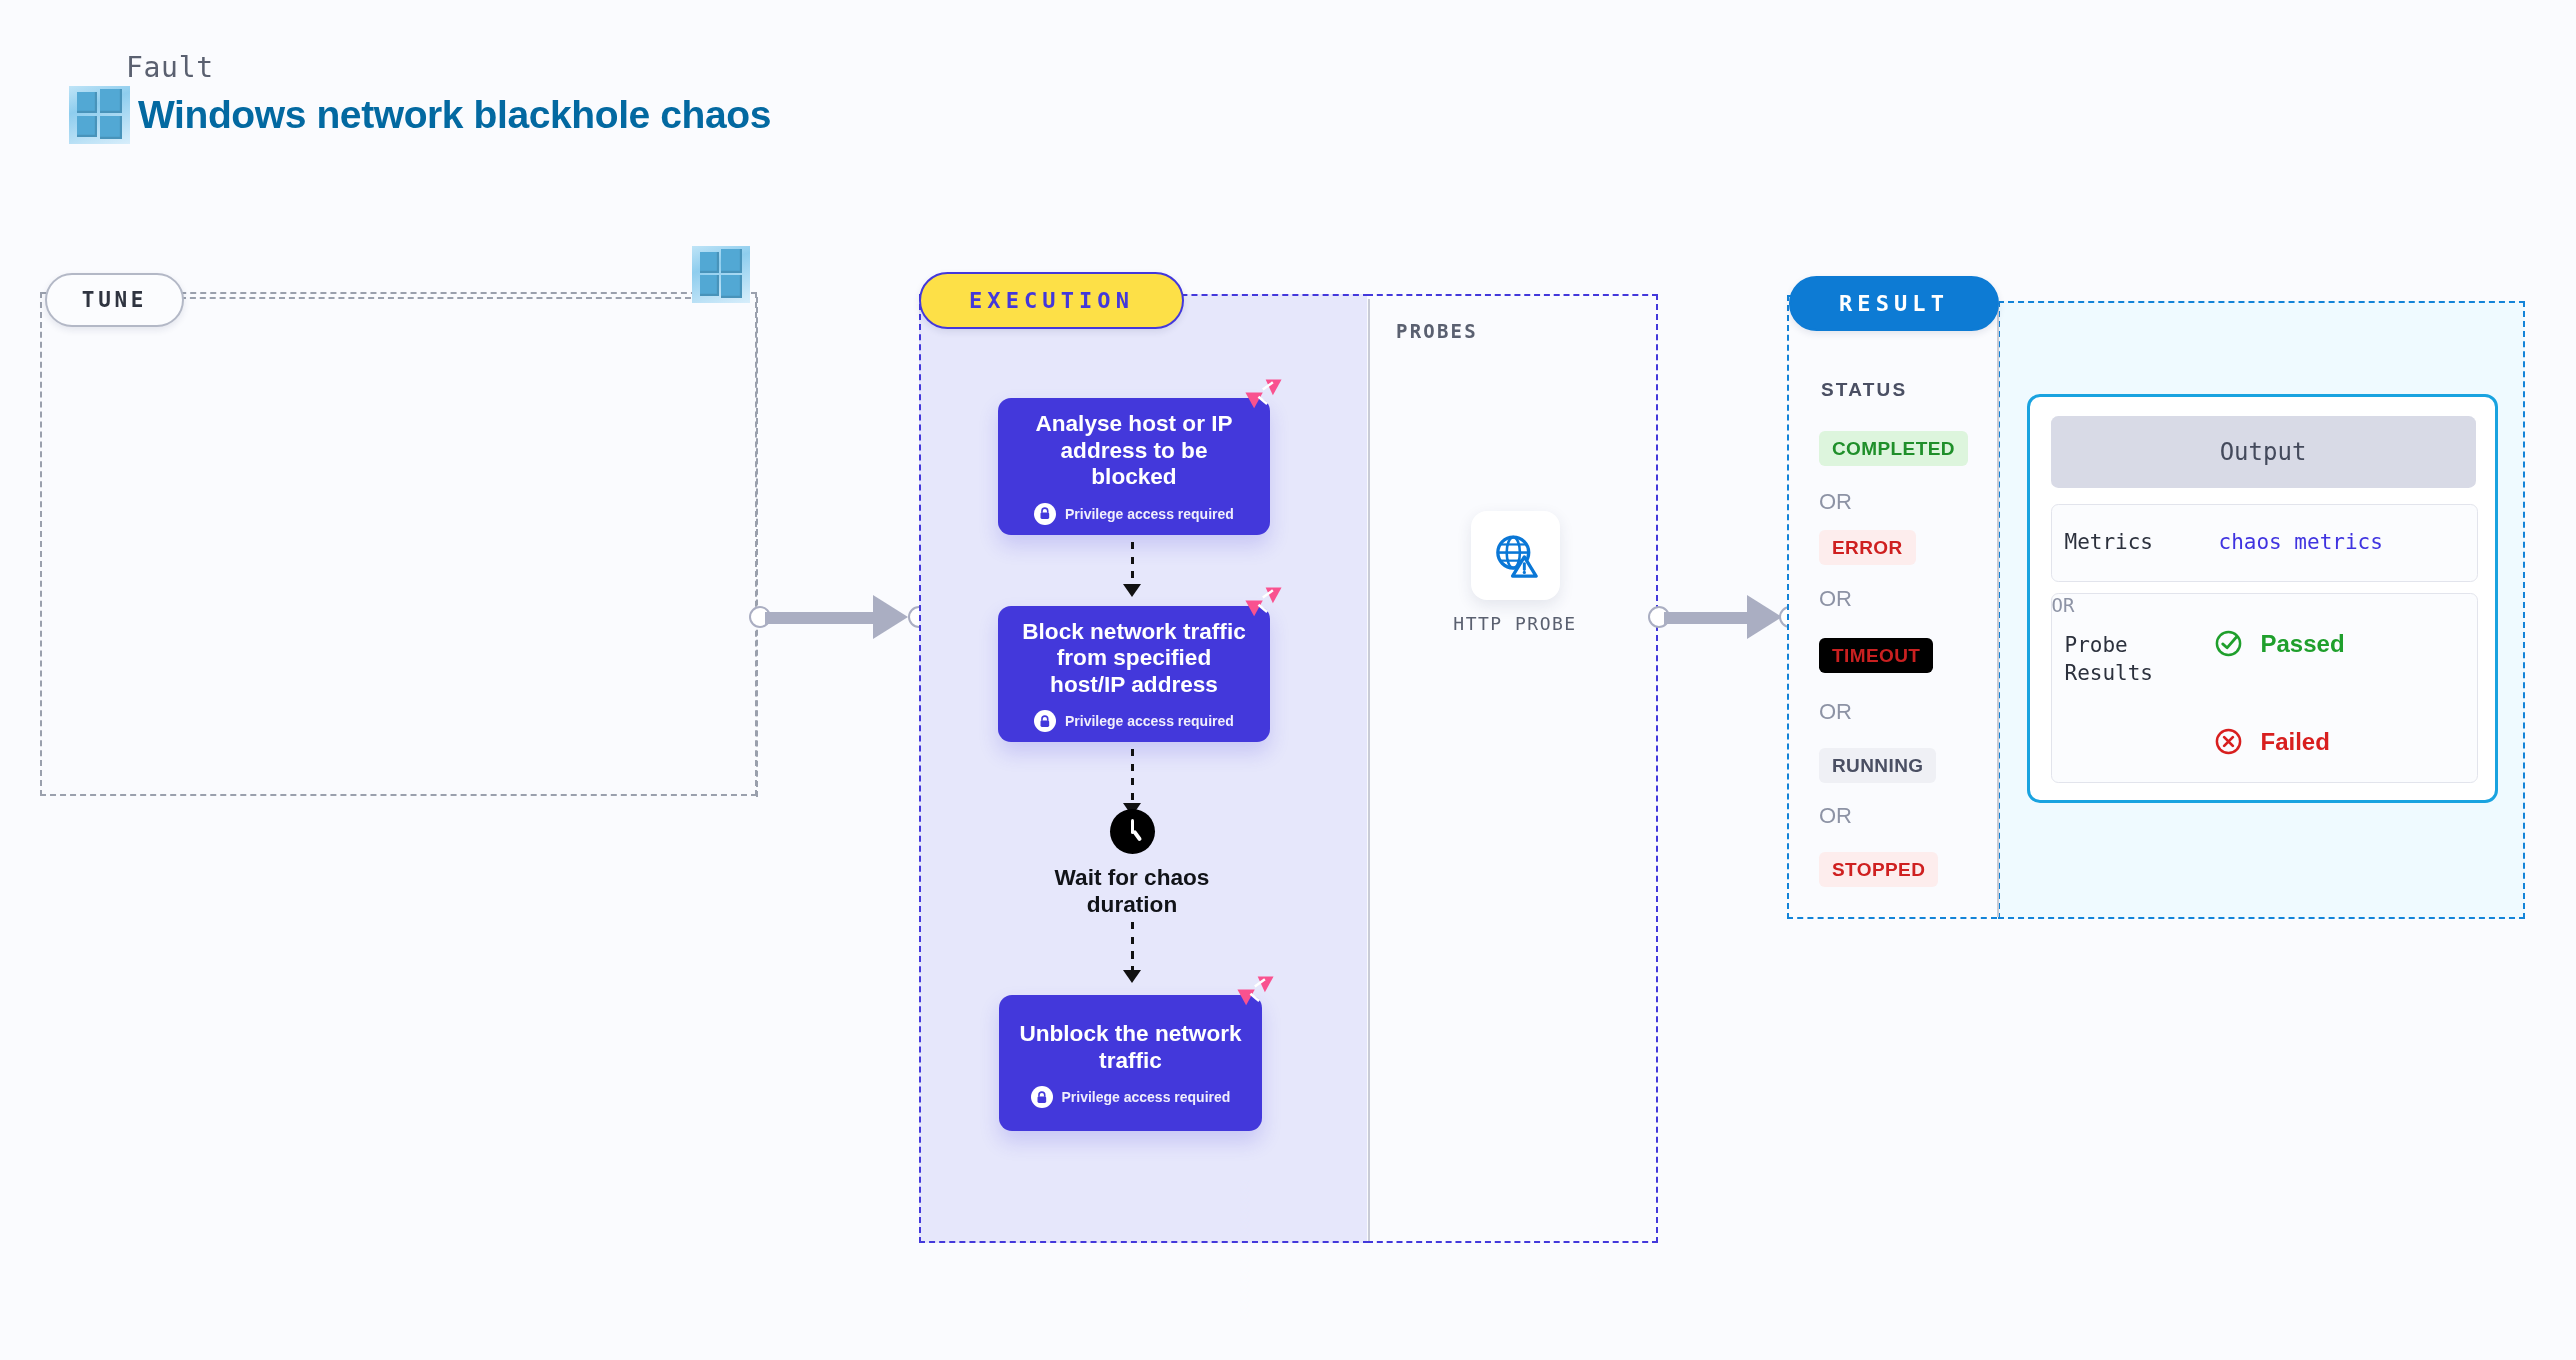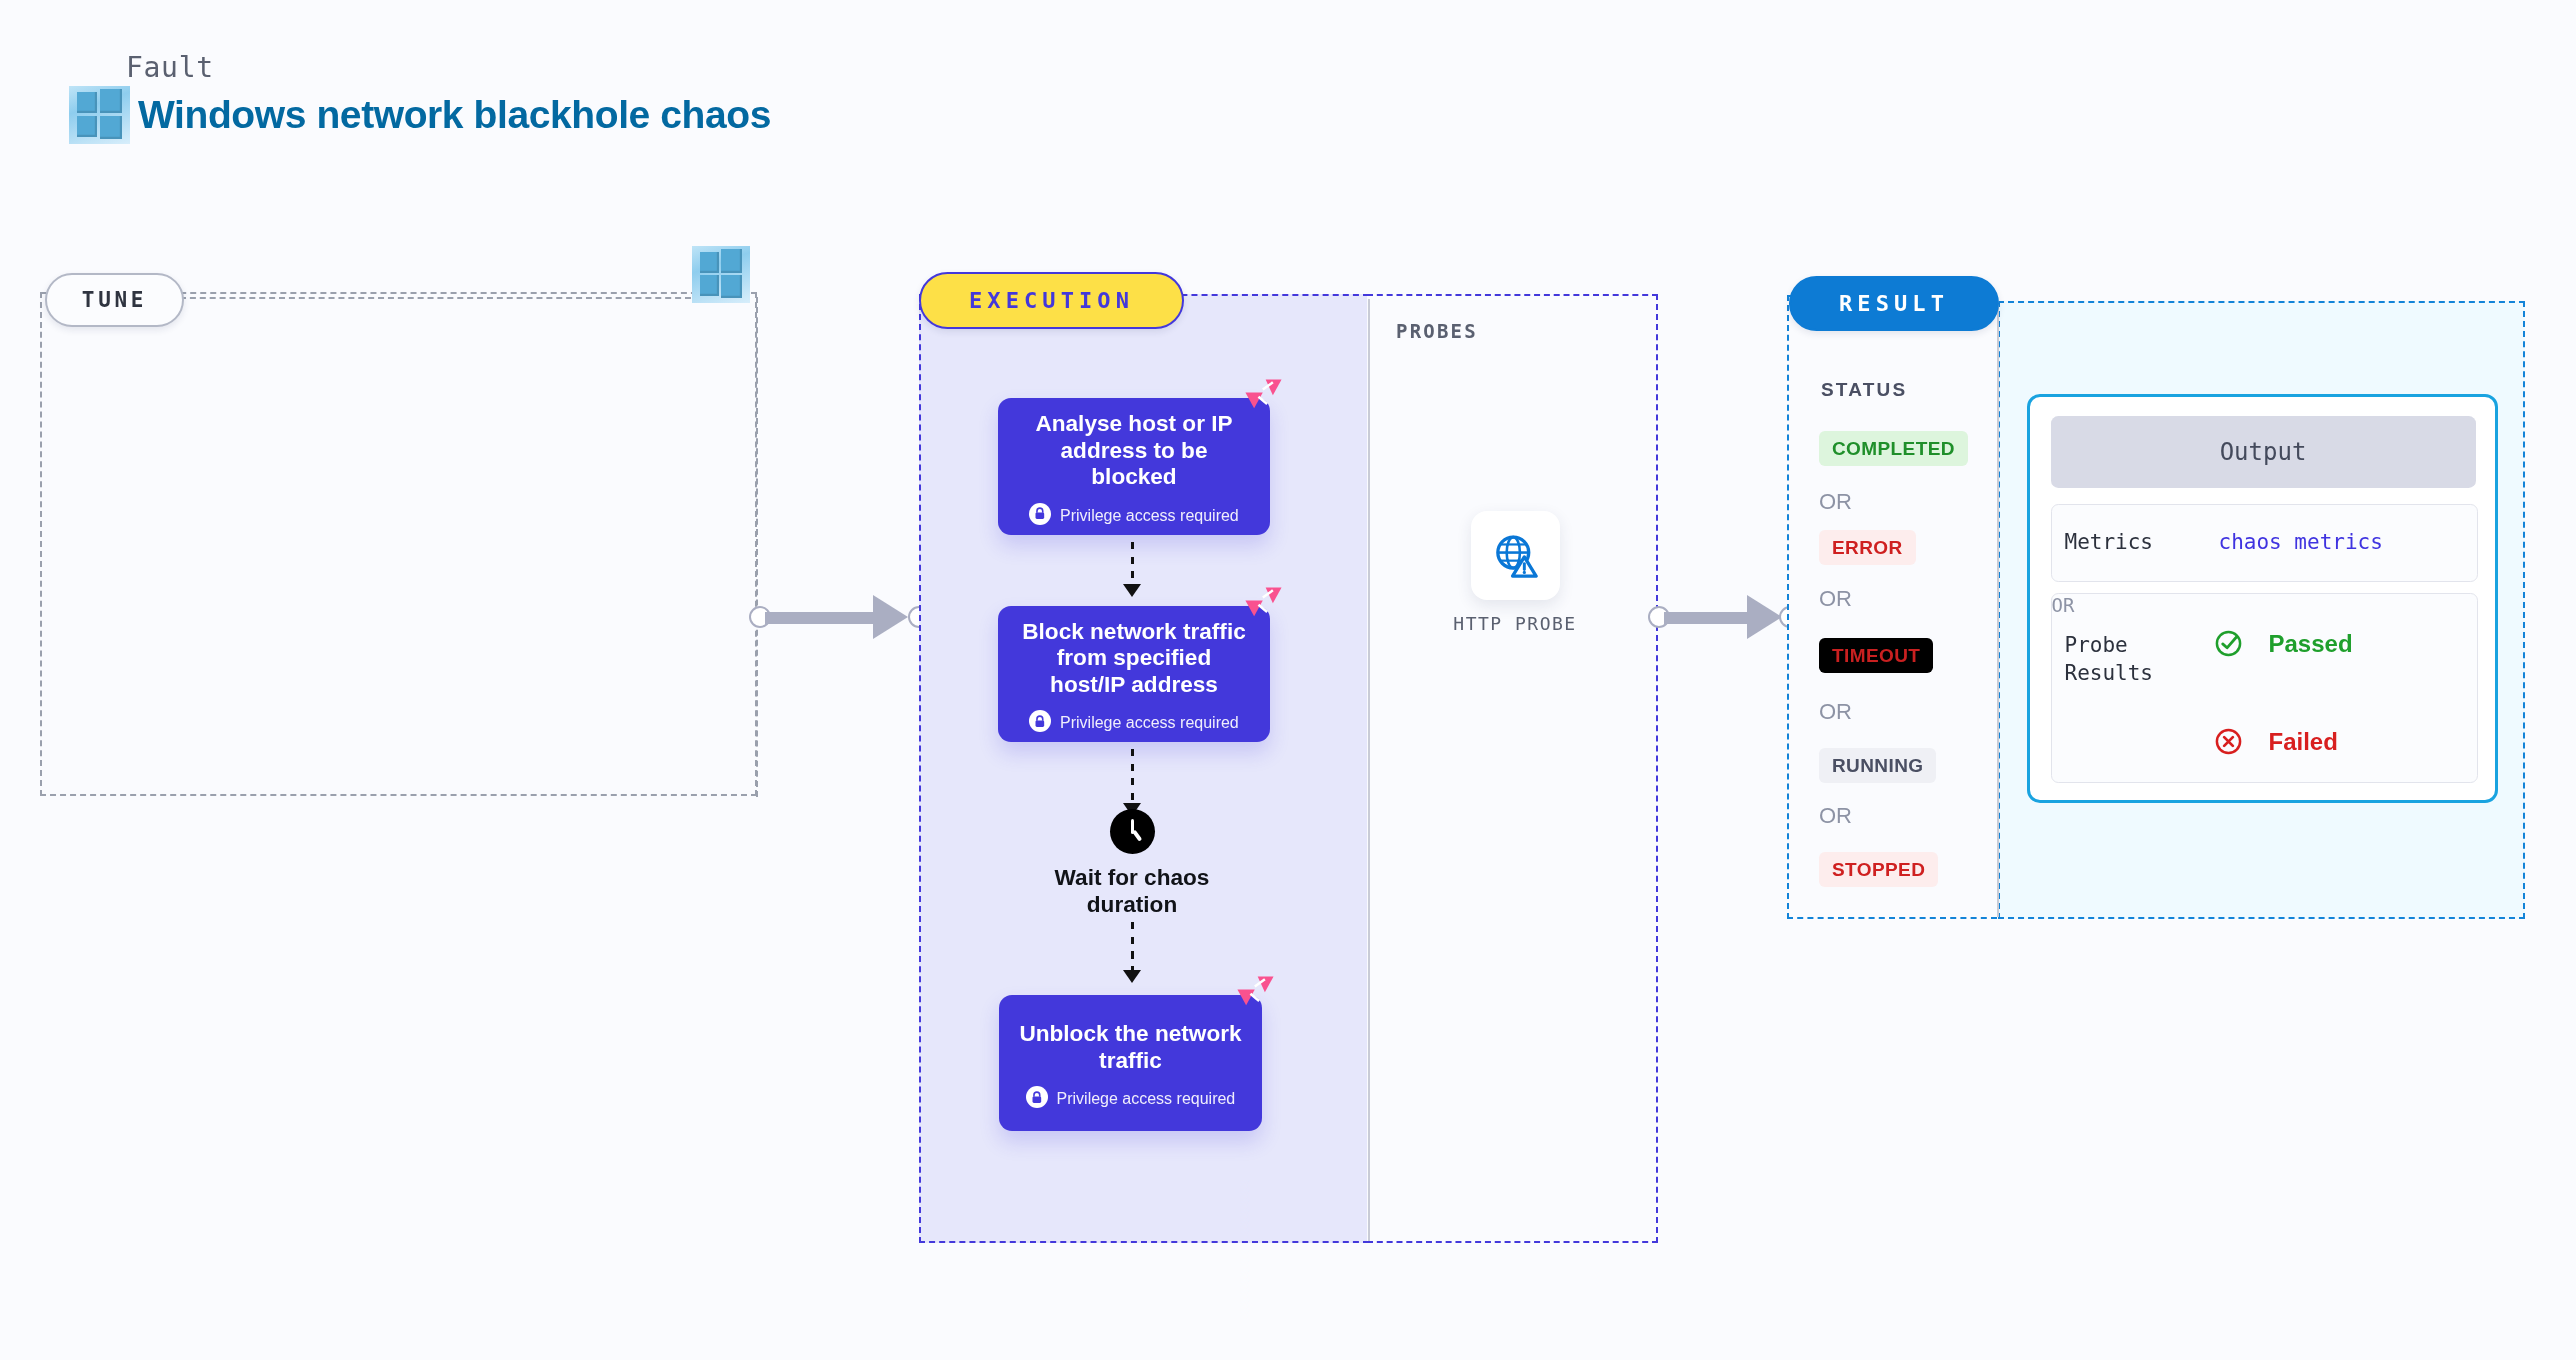--- a/index.html
+++ b/index.html
@@ -164,22 +164,22 @@
     position: absolute; box-sizing: border-box;
     background: #4338db; border-radius: 13px; color: #ffffff;
     box-shadow: 0 10.2px 20.5px rgba(67,56,219,.18);
     padding: 16px 19px 13px 19px;
     display: flex; flex-direction: column; align-items: center; justify-content: center;
   }
   .exec-card .ttl {
     font-size: 22.6px; font-weight: 700; line-height: 1.18; text-align: center;
   }
   .exec-card .priv {
-    display: flex; align-items: flex-end; gap: 8.8px; margin-top: 11.7px;
-    font-size: 16px; font-weight: 400; color: #f0eefc; white-space: nowrap;
+    display: flex; align-items: center; gap: 8.8px; margin-top: 11.7px;
+    font-size: 14px; font-weight: 700; color: #f0eefc; white-space: nowrap;
   }
   .lock-badge {
     width: 22px; height: 22px; border-radius: 50%; background: #ffffff;
     display: flex; align-items: center; justify-content: center; flex: none;
   }
   .litmus {
     position: absolute; right: -13px; top: -20.5px; width: 39px; height: 39px;
   }
   #exec-card-1 { left: 998px; top: 398px; width: 272px; height: 137px; }
   #exec-card-2 { left: 998px; top: 606px; width: 272px; height: 136px; }
@@ -275,21 +275,21 @@
     font-family: "DejaVu Sans Mono", monospace; font-size: 21px; color: #3f33e0;
   }
   #probe-results-row {
     position: absolute; left: 20.5px; top: 196px; width: 425px; height: 188px;
     background: #fbfcfe; border: 1.5px solid #e2e4ec; border-radius: 7.3px;
   }
   #pr-label {
     position: absolute; left: 13px; top: 37px;
     font-family: "DejaVu Sans Mono", monospace; font-size: 21px; color: #2c313d; line-height: 1.35;
   }
-  .pr-item { position: absolute; display: flex; align-items: center; gap: 26px; }
+  .pr-item { position: absolute; display: flex; align-items: center; gap: 18px; }
   #pr-pass { left: 162px; top: 35px; }
   #pr-or   { left: 167px; top: 98px; font-family: "DejaVu Sans Mono", monospace; font-size: 19px; color: #8d93a5; }
   #pr-fail { left: 162px; top: 133px; }
   .pr-text { font-size: 24px; font-weight: 700; }
   .pr-pass-text { color: #1f9f2c; }
   .pr-fail-text { color: #d81f1f; }
 </style>
 </head>
 <body>
 

